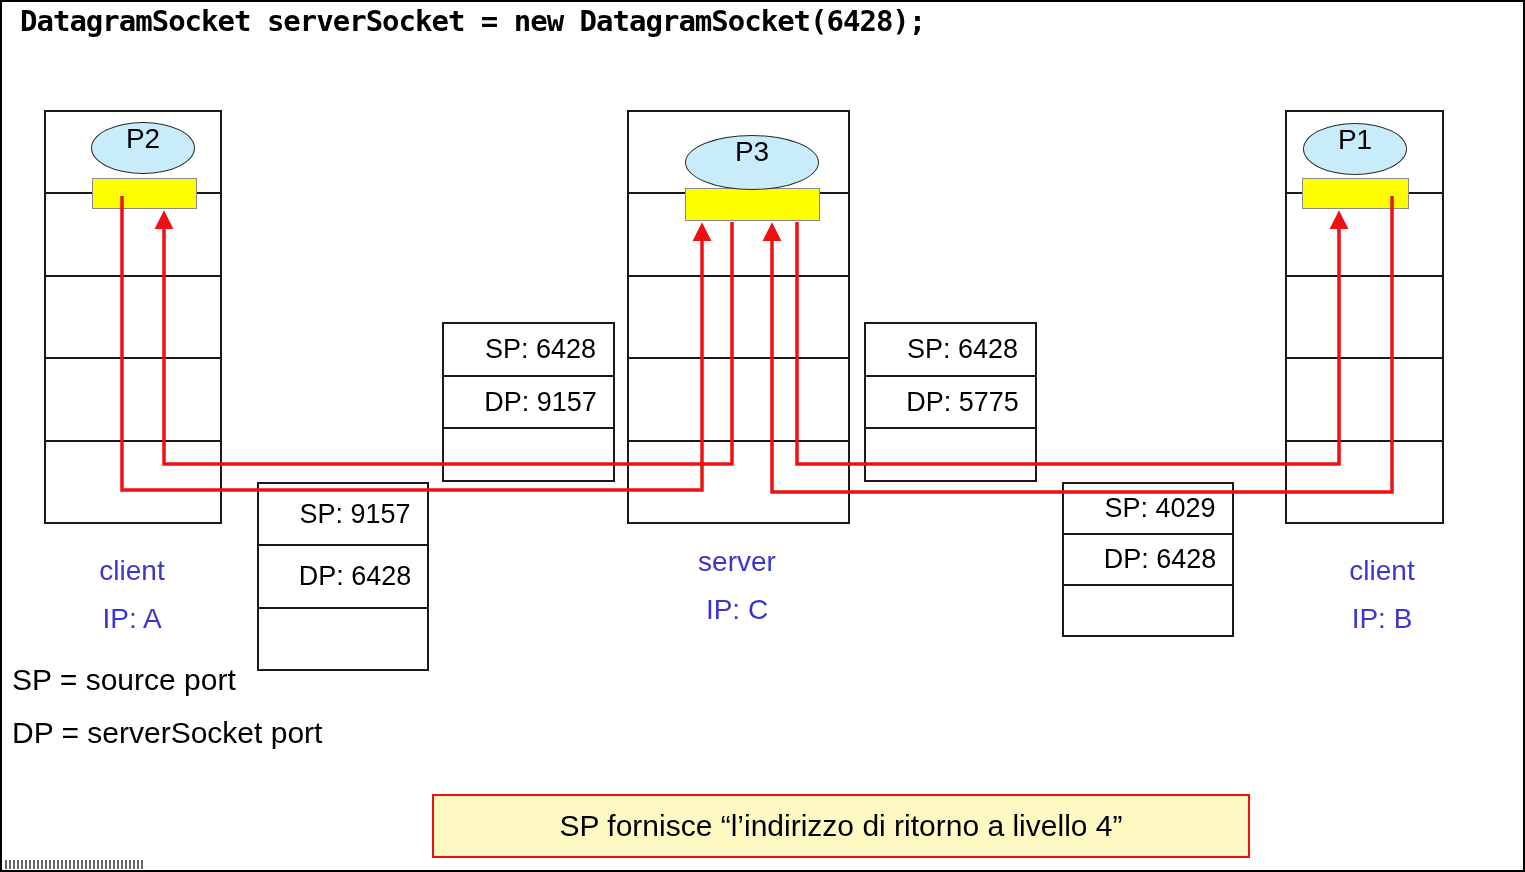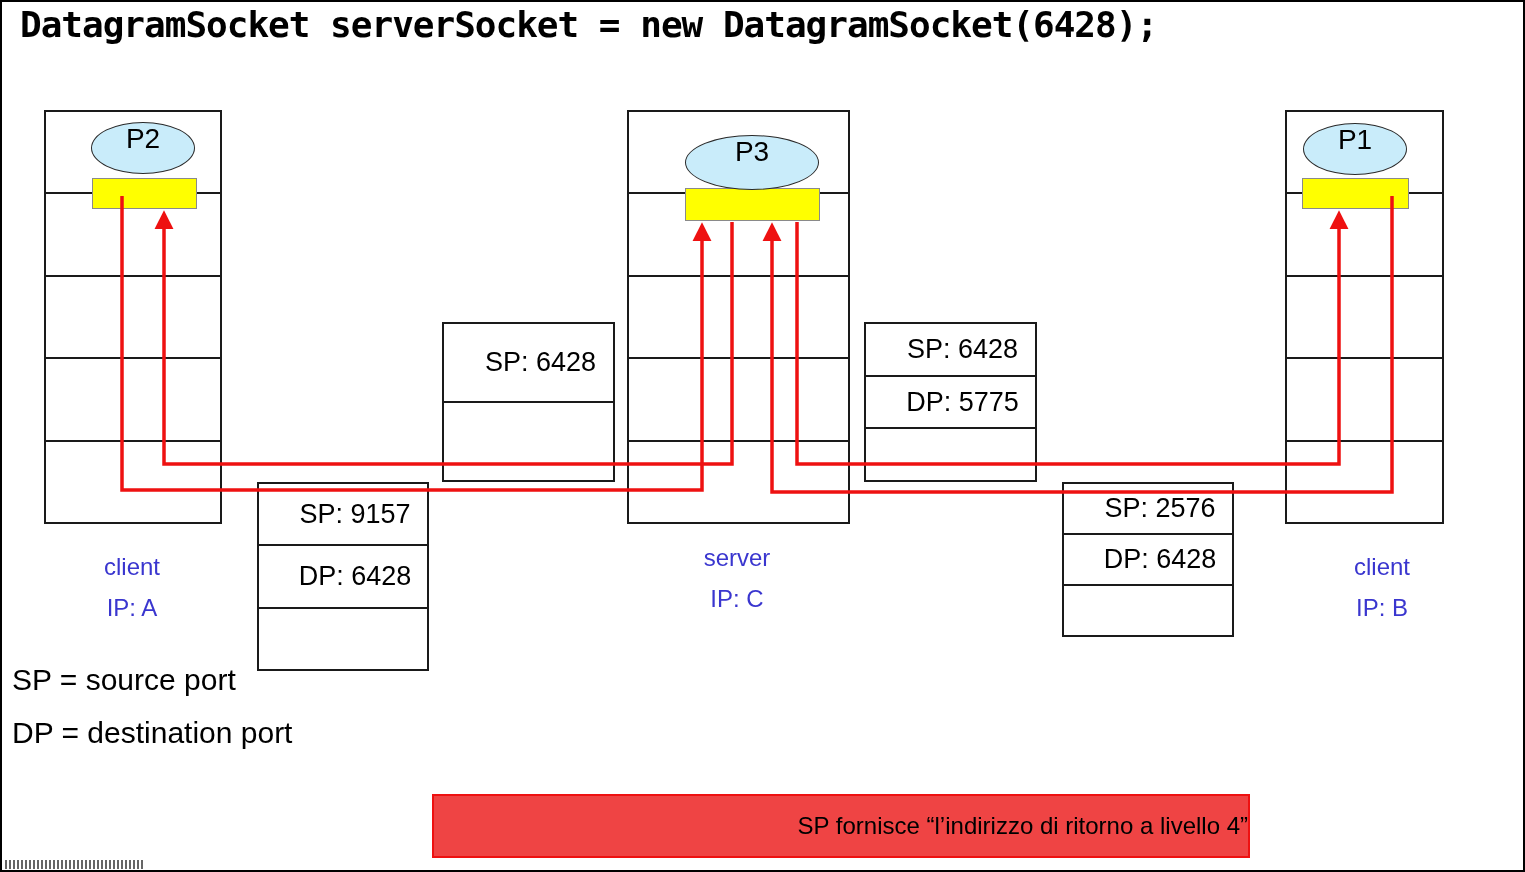--- a/index.html
+++ b/index.html
@@ -7,21 +7,21 @@
   body { font-family:"Liberation Sans", sans-serif; color:#000; }
 
   .canvas {
     position:relative; width:1525px; height:872px;
     background:#fff; border:2px solid #000; overflow:hidden;
   }
 
   .code-header {
     position:absolute; left:18px; top:2px;
     font-family:"DejaVu Sans Mono", monospace;
-    font-weight:bold; font-size:36px; letter-spacing:-1px;
+    font-weight:bold; font-size:29px; letter-spacing:-1px;
     white-space:pre; color:#000;
   }
 
   .stack {
     position:absolute; border:2px solid #1a1a1a; background:#fff;
     display:flex; flex-direction:column;
   }
   .stack-row { flex:1 1 0; border-bottom:2px solid #1a1a1a; }
   .stack-row:last-child { border-bottom:none; }
 
@@ -43,29 +43,29 @@
   }
   .packet-cell {
     flex:1 1 0; border-bottom:2px solid #1a1a1a;
     display:flex; align-items:center; justify-content:center;
     font-size:27px; color:#000;padding-left:24px;
   }
   .packet-cell:last-child { border-bottom:none; }
 
   .host-label {
     position:absolute; color:var(--label-blue, #3a36cf);
-    font-size:24px; text-align:center; line-height:1.7;
+    font-size:28px; text-align:center; line-height:1.7;
   }
 
   .legend { position:absolute; font-size:30px; color:#000; line-height:1.75; }
 
   .note-box {
     position:absolute; border:2.5px solid var(--accent-red, #ee1111);
-    background:#ef4444; display:flex; align-items:center; justify-content:flex-end;
-    font-size:24px; color:#000;
+    background:#fef9c3; display:flex; align-items:center; justify-content:center;
+    font-size:30px; color:#000;
   }
 
   .wires {
     position:absolute; left:0; top:0; width:1525px; height:872px;
     pointer-events:none;
   }
   .wire { fill:none; stroke:var(--accent-red, #ee1111); stroke-width:3.5; }
 
   .smallprint {
     position:absolute; left:3px; top:858px; width:140px; height:9px;
@@ -113,37 +113,38 @@
   </div>
   <div class="process" style="left:683px; top:133px; width:134px; height:55px;">
     <span>P3</span>
   </div>
   <div class="process" style="left:1301px; top:121px; width:104px; height:52px;">
     <span>P1</span>
   </div>
 
   <div class="packet" style="left:440px; top:320px; width:173px; height:160px;">
     <div class="packet-cell">SP: 6428</div>
+    <div class="packet-cell">DP: 9157</div>
     <div class="packet-cell"></div>
   </div>
 
   <div class="packet" style="left:255px; top:480px; width:172px; height:189px;">
     <div class="packet-cell">SP: 9157</div>
     <div class="packet-cell">DP: 6428</div>
     <div class="packet-cell"></div>
   </div>
 
   <div class="packet" style="left:862px; top:320px; width:173px; height:160px;">
     <div class="packet-cell">SP: 6428</div>
     <div class="packet-cell">DP: 5775</div>
     <div class="packet-cell"></div>
   </div>
 
   <div class="packet" style="left:1060px; top:480px; width:172px; height:155px;">
-    <div class="packet-cell">SP: 2576</div>
+    <div class="packet-cell">SP: 4029</div>
     <div class="packet-cell">DP: 6428</div>
     <div class="packet-cell"></div>
   </div>
 
   <div class="host-label" style="left:30px; top:545px; width:200px;">
     <div>client</div>
     <div>IP: A</div>
   </div>
   <div class="host-label" style="left:615px; top:536px; width:240px;">
     <div>server</div>
@@ -161,21 +162,21 @@
       </marker>
     </defs>
     <polyline class="wire" points="120,194 120,488 700,488 700,224" marker-end="url(#arrowhead)"></polyline>
     <polyline class="wire" points="730,220 730,462 162,462 162,212" marker-end="url(#arrowhead)"></polyline>
     <polyline class="wire" points="1390,194 1390,490 770,490 770,224" marker-end="url(#arrowhead)"></polyline>
     <polyline class="wire" points="795,220 795,462 1337,462 1337,212" marker-end="url(#arrowhead)"></polyline>
   </svg>
 
   <div class="legend" style="left:10px; top:652px;">
     <div>SP = source port</div>
-    <div>DP = destination port</div>
+    <div>DP = serverSocket port</div>
   </div>
 
   <div class="note-box" style="left:430px; top:792px; width:818px; height:64px;">
     <span>SP fornisce “l’indirizzo di ritorno a livello 4”</span>
   </div>
 
   <div class="smallprint"></div>
 
 </div>
 

